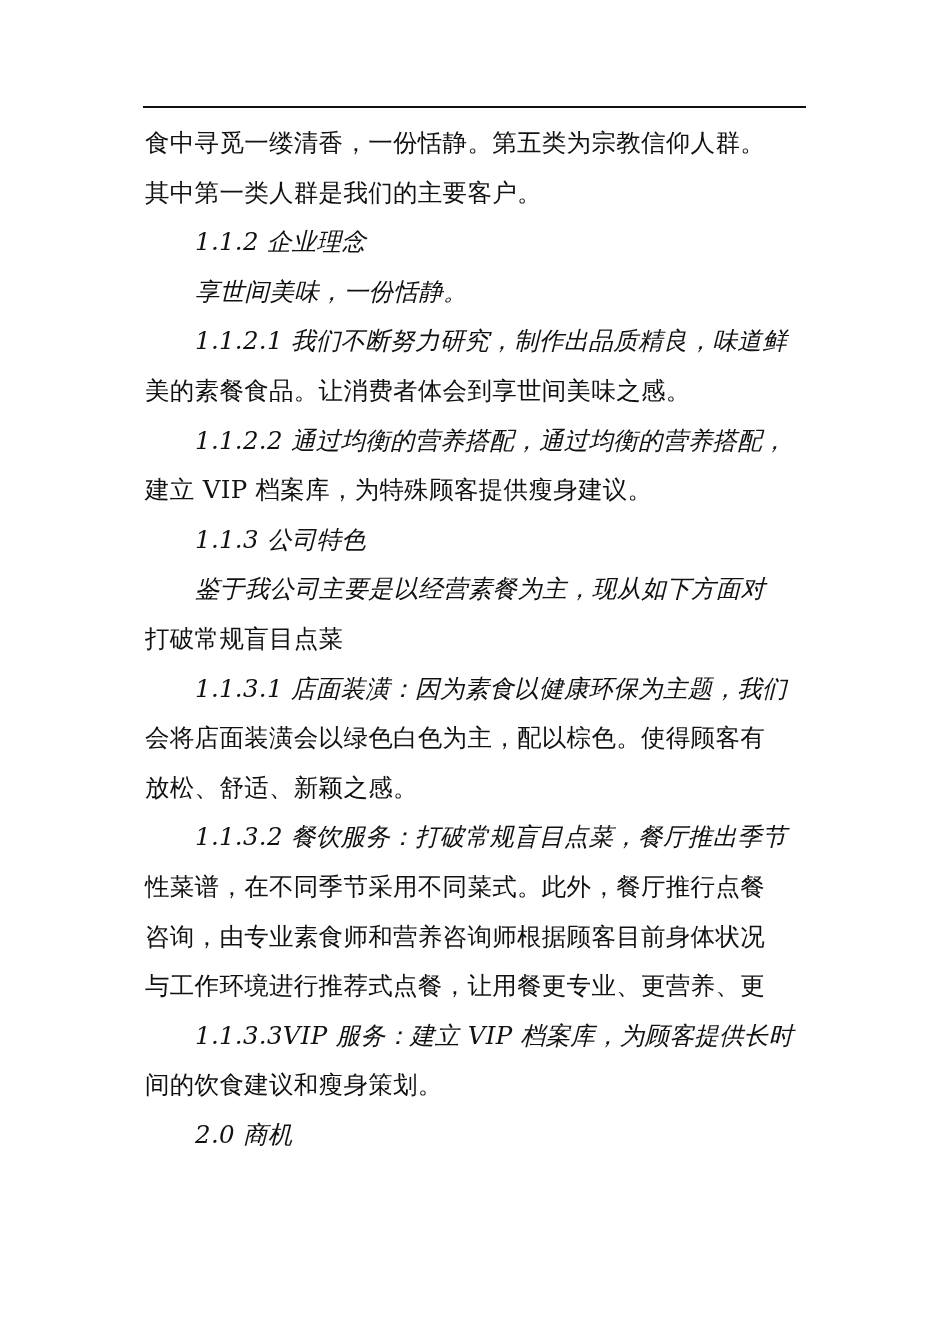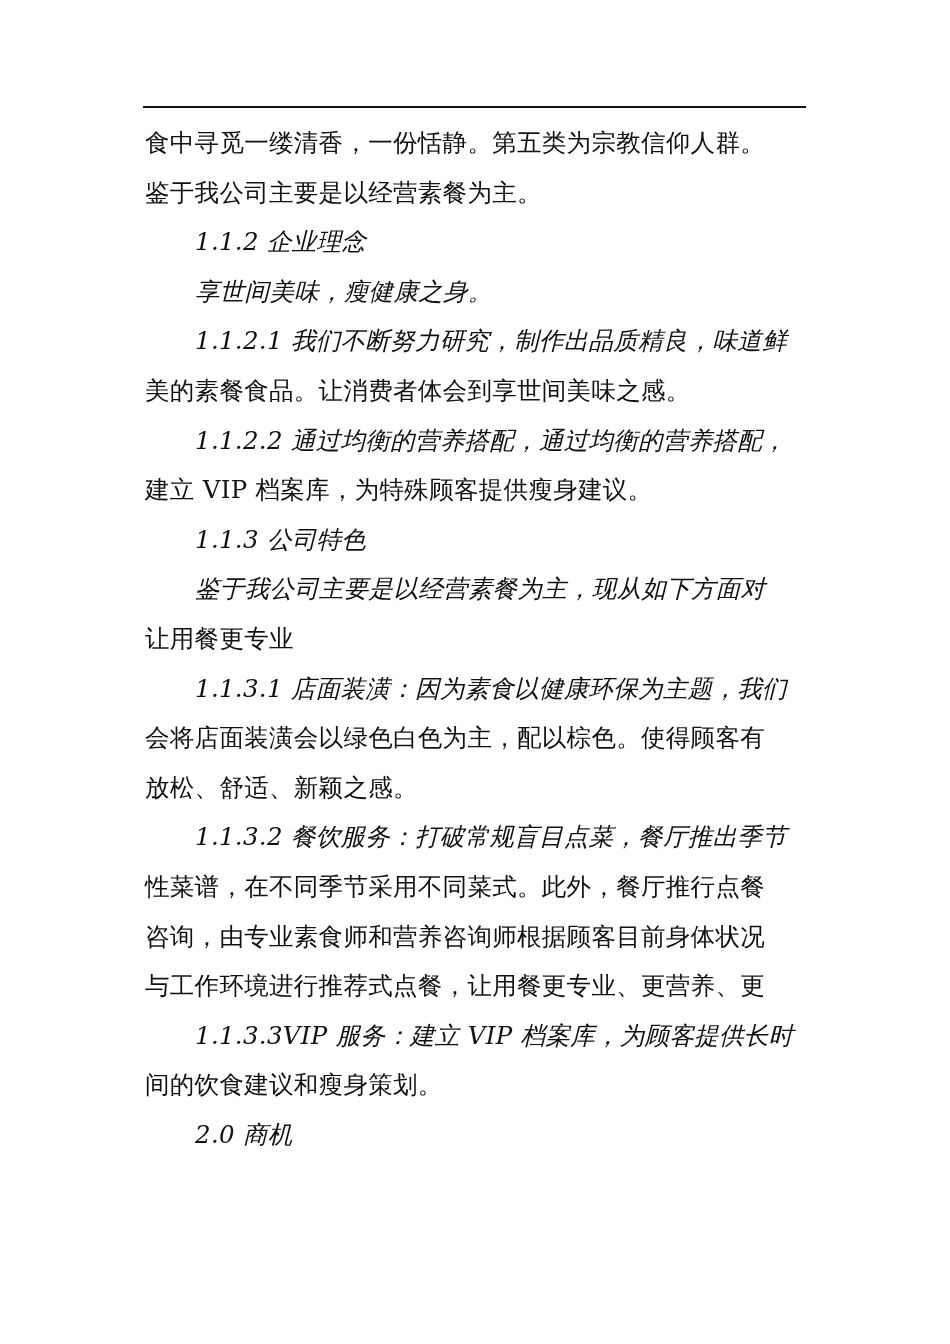--- a/index.html
+++ b/index.html
@@ -49,30 +49,30 @@
     }
   </style>
 </head>
 <body>
 
 <div class="page">
   <div class="header-rule"></div>
 
   <div class="body-text">
     <div class="line">食中寻觅一缕清香，一份恬静。第五类为宗教信仰人群。</div>
-    <div class="line">鉴于我公司主要是以经营素餐为主。</div>
+    <div class="line">其中第一类人群是我们的主要客户。</div>
     <div class="line indent">1.1.2 企业理念</div>
-    <div class="line indent">享世间美味，瘦健康之身。</div>
+    <div class="line indent">享世间美味，一份恬静。</div>
     <div class="line indent">1.1.2.1 我们不断努力研究，制作出品质精良，味道鲜</div>
     <div class="line">美的素餐食品。让消费者体会到享世间美味之感。</div>
     <div class="line indent">1.1.2.2 通过均衡的营养搭配，通过均衡的营养搭配，</div>
     <div class="line">建立 VIP 档案库，为特殊顾客提供瘦身建议。</div>
     <div class="line indent">1.1.3 公司特色</div>
     <div class="line indent">鉴于我公司主要是以经营素餐为主，现从如下方面对</div>
-    <div class="line">让用餐更专业</div>
+    <div class="line">打破常规盲目点菜</div>
     <div class="line indent">1.1.3.1 店面装潢：因为素食以健康环保为主题，我们</div>
     <div class="line">会将店面装潢会以绿色白色为主，配以棕色。使得顾客有</div>
     <div class="line">放松、舒适、新颖之感。</div>
     <div class="line indent">1.1.3.2 餐饮服务：打破常规盲目点菜，餐厅推出季节</div>
     <div class="line">性菜谱，在不同季节采用不同菜式。此外，餐厅推行点餐</div>
     <div class="line">咨询，由专业素食师和营养咨询师根据顾客目前身体状况</div>
     <div class="line">与工作环境进行推荐式点餐，让用餐更专业、更营养、更</div>
     <div class="line indent">1.1.3.3VIP 服务：建立 VIP 档案库，为顾客提供长时</div>
     <div class="line">间的饮食建议和瘦身策划。</div>
     <div class="line indent">2.0 商机</div>

